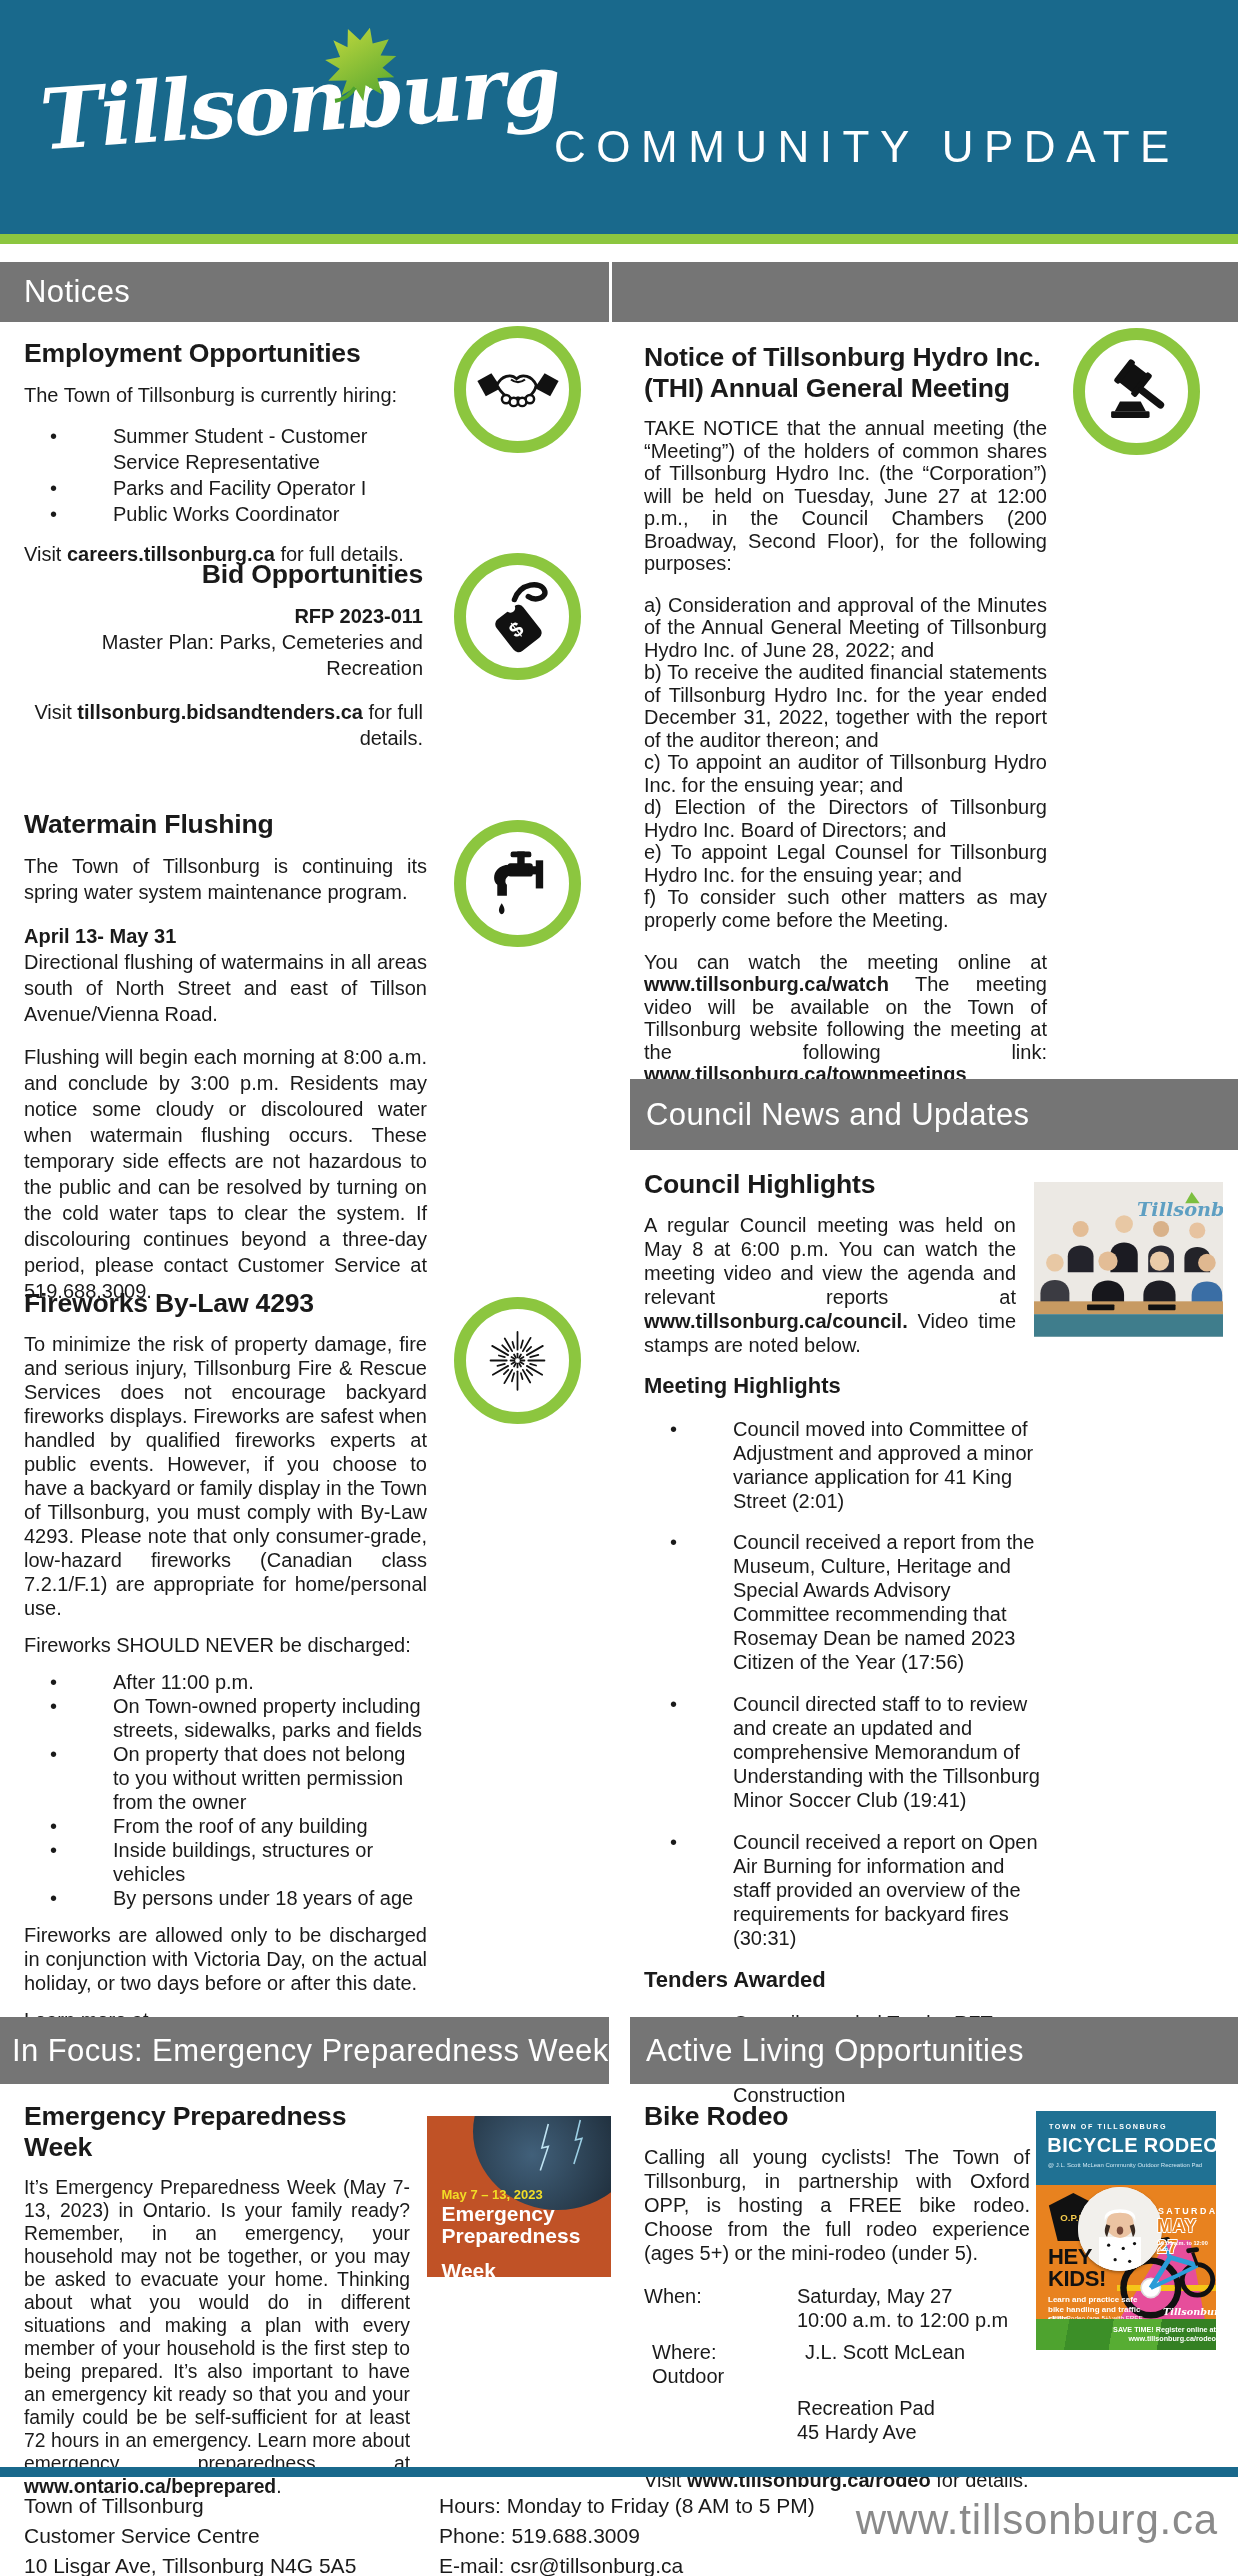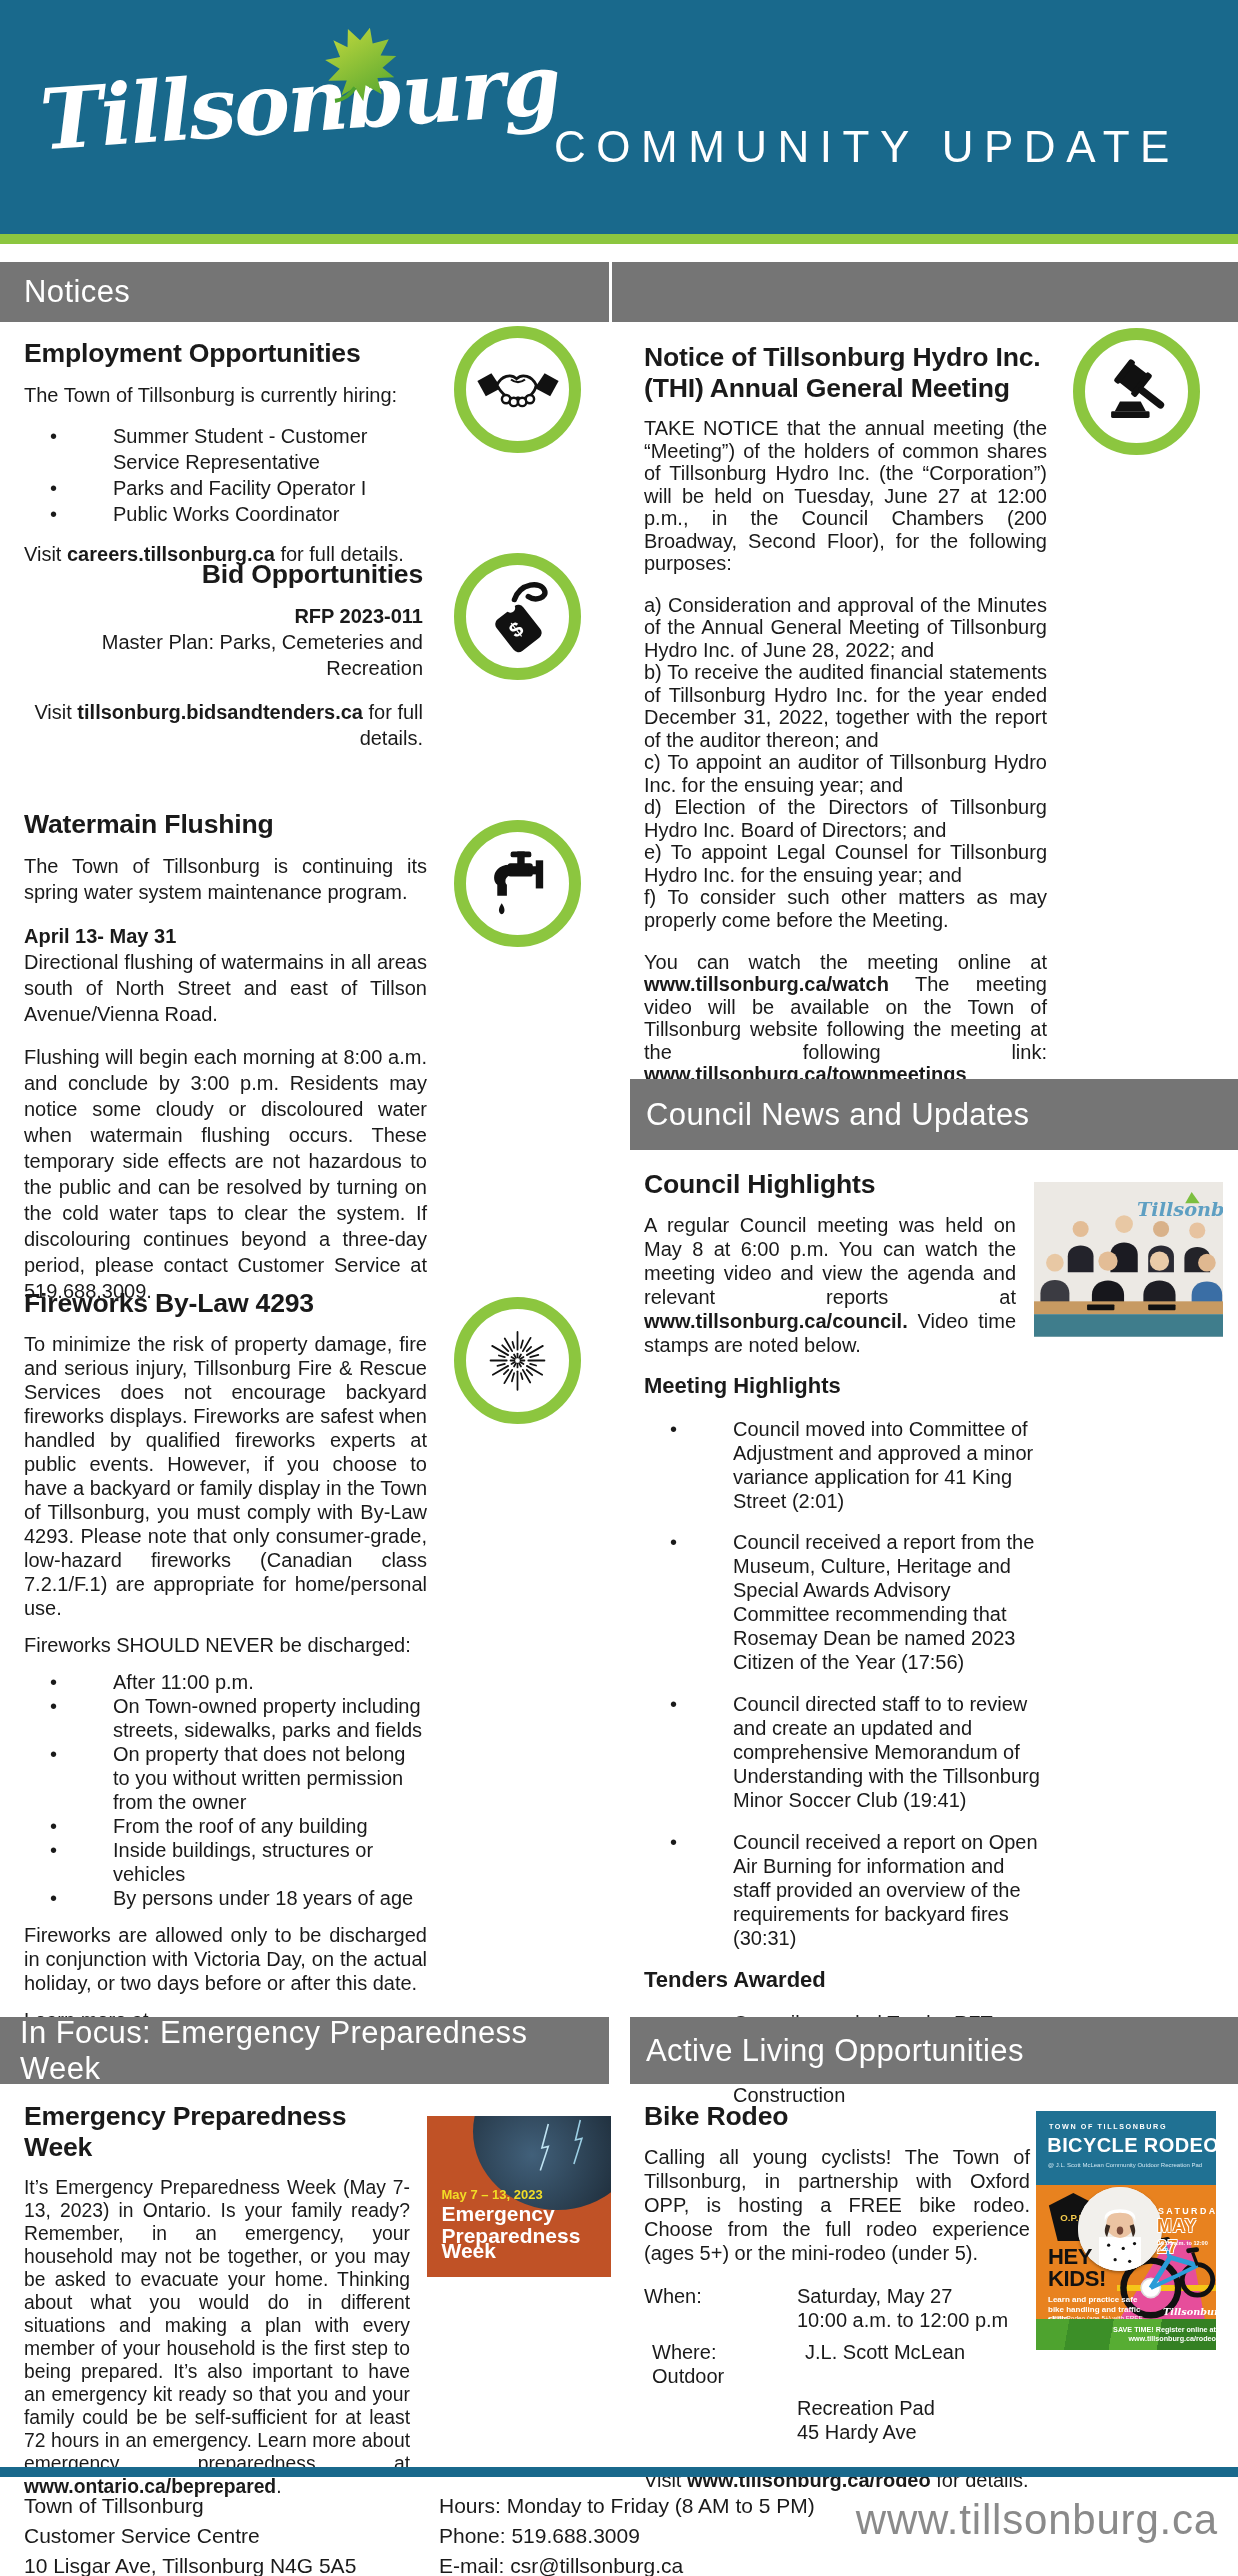--- a/index.html
+++ b/index.html
@@ -349,42 +349,42 @@
       <circle cx="215" cy="100" r="11" fill="#E0B890"></circle>
         <path d="M196,140 C196,118 234,118 234,140 L234,150 L196,150 Z" fill="#3A6EA5"></path>
     </g>
     <rect x="0" y="148" width="235" height="16" fill="#C79A62"></rect>
     <rect x="66" y="152" width="34" height="7" rx="1" fill="#111"></rect>
     <rect x="142" y="152" width="34" height="7" rx="1" fill="#111"></rect>
     <rect x="0" y="164" width="235" height="28" fill="#3F7D8C"></rect>
   </svg>
 </div>
 
-<div class="abs bar" style="left:0;top:2017px;width:609px;height:67px;padding-left:20px;">
+<div class="abs bar" style="left:0;top:2017px;width:609px;height:67px;padding-left:12px;">
   <span class="t">In Focus: Emergency Preparedness Week</span>
 </div>
 <div class="abs bar" style="left:630px;top:2017px;width:609px;height:67px;padding-left:16px;">
   <span class="t">Active Living Opportunities</span>
 </div>
 
 <section class="abs ep" style="left:24px;top:2101px;width:386px;">
   <h3 class="h1">Emergency Preparedness Week</h3>
   <p class="p just"><span>It’s Emergency Preparedness Week (May 7-13, 2023) in Ontario. Is your family ready? Remember, in an emergency, your household may not be together, or you may be asked to evacuate your home. Thinking about what you would do in different situations and making a plan with every member of your household is the first step to being prepared. It’s also important to have an emergency kit ready so that you and your family could be  be self-sufficient for at least 72 hours in an emergency. Learn more about emergency preparedness at </span><span class="b">www.ontario.ca/beprepared</span><span>.</span></p>
 </section>
 
 <div class="abs epwimg">
   <div class="storm"></div>
   <svg class="abs" style="left:97px;top:0" width="87" height="76" viewBox="0 0 108 95">
     <polyline points="30,10 22,40 30,38 20,68" fill="none" stroke="#BFE3F2" stroke-width="2"></polyline>
     <polyline points="70,5 64,30 72,28 62,60" fill="none" stroke="#9CCFE4" stroke-width="2"></polyline>
   </svg>
   <div class="epw-date">May 7 – 13, 2023</div>
   <div class="epw-line" style="top:87px">Emergency</div>
   <div class="epw-line" style="top:109px">Preparedness</div>
-  <div class="epw-line" style="top:124px">Week</div>
+  <div class="epw-line" style="top:144px">Week</div>
 </div>
 
 <section class="abs bk" style="left:644px;top:2101px;width:386px;">
   <h3 class="h1">Bike Rodeo</h3>
   <p class="p just" style="margin-bottom:19.3px">Calling all young cyclists! The Town of Tillsonburg, in partnership with Oxford OPP, is hosting a FREE bike rodeo. Choose from the full rodeo experience (ages 5+) or the mini-rodeo (under 5).</p>
   <div class="p" style="margin:0"><span class="rowlab">When:</span><span>Saturday, May 27</span></div>
   <div class="p" style="margin:0"><span class="rowlab"></span><span>10:00 a.m. to 12:00 p.m</span></div>
   <div class="p" style="margin:8px"><span class="rowlab">Where:</span><span>J.L. Scott McLean Outdoor</span></div>
   <div class="p" style="margin:0"><span class="rowlab"></span><span>Recreation Pad</span></div>
   <div class="p" style="margin:0"><span class="rowlab"></span><span>45 Hardy Ave</span></div>

